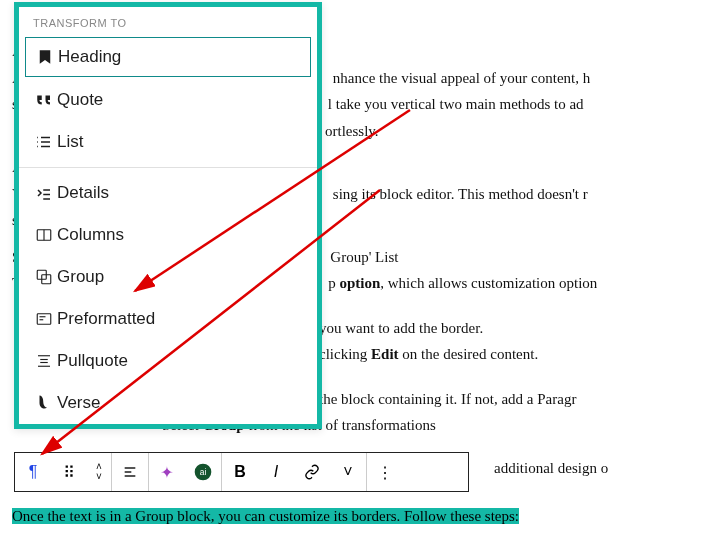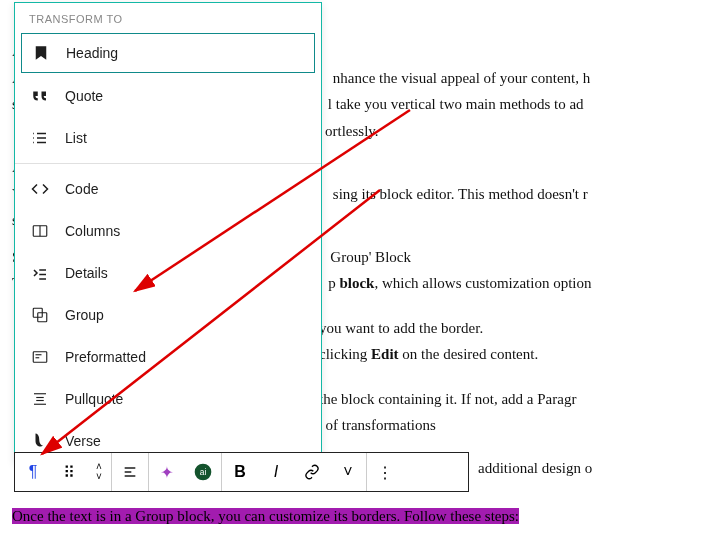--- a/index.html
+++ b/index.html
@@ -1,48 +1,48 @@
 <!DOCTYPE html>
 <html><head>
   <meta charset="utf-8">
   <style>
     * { box-sizing: border-box; margin: 0; padding: 0; }
     body { font-family: Georgia, serif; font-size: 15px; width: 703px; height: 533px; position: relative; background: #fff; overflow: hidden; }
     .bg-text { position: absolute; left: 12px; top: 40px; right: 12px; line-height: 1.5; color: #111; z-index: 0; }
     .bg-text p { margin-bottom: 4px; }
     .bg-text ul { list-style: disc; margin-left: 110px; }
     .bg-text ul ul { list-style: circle; margin-left: 40px; }
-    .highlight { background: #a21caf; font-family: Liberation Serif, serif; }
-    .transform-menu { position: absolute; left: 14px; top: 2px; width: 308px; background: #fff; border: 1px solid #14b8a6; box-shadow: 0 2px 8px rgba(0,0,0,0.1); z-index: 10; font-family: -apple-system, BlinkMacSystemFont, "Segoe UI", sans-serif; }
+    .highlight { background: #14b8a6; font-family: Liberation Serif, serif; }
+    .transform-menu { position: absolute; left: 14px; top: 2px; width: 308px; background: #fff; border: 5px solid #14b8a6; box-shadow: 0 2px 8px rgba(0,0,0,0.1); z-index: 10; font-family: -apple-system, BlinkMacSystemFont, "Segoe UI", sans-serif; }
     .menu-title { font-size: 11px; color: #888; letter-spacing: 0.5px; padding: 10px 14px 6px; text-transform: uppercase; font-weight: 500; }
-    .menu-item { display: flex; align-items: center; gap: 14px; padding: 10px 14px; font-size: 14px; color: #1e1e1e; cursor: pointer; }
+    .menu-item { display: flex; align-items: center; gap: 2px; padding: 10px 14px; font-size: 17px; color: #1e1e1e; cursor: pointer; }
     .menu-item.selected { border: 1.5px solid #0f8a8a; margin: 2px 6px; padding: 8px 8px; }
     .menu-item .icon { width: 22px; height: 22px; display: flex; align-items: center; justify-content: center; color: #1e1e1e; }
     .menu-sep { height: 1px; background: #e0e0e0; margin: 4px 0; }
     .toolbar { position: absolute; left: 14px; top: 452px; width: 455px; height: 40px; background: #fff; border: 1px solid #222; display: flex; align-items: center; font-family: -apple-system, sans-serif; z-index: 10; }
     .toolbar-btn { width: 36px; height: 38px; display: flex; align-items: center; justify-content: center; cursor: pointer; font-size: 16px; }
     .toolbar-sep { width: 1px; height: 38px; background: #ccc; }
     .toolbar .active { color: #2145e6; }
     .arrow { position: absolute; z-index: 15; pointer-events: none; }
-    .addl-text { position: absolute; left: 478px; top: 460px; font-size: 15px; color: #111; }
+    .addl-text { position: absolute; left: 494px; top: 460px; font-size: 15px; color: #111; }
     .bottom-text { position: absolute; left: 12px; top: 508px; font-size: 15px; }
   </style>
 </head>
 <body>
 
 <div class="bg-text">
   <p><span>A</span></p>
   <p><span>A</span><span style="margin-left:310px">nhance the visual appeal of your content, h</span></p>
   <p><span>s</span><span style="margin-left:310px">l take you vertical two main methods to ad</span></p>
   <p><span style="margin-left:313px">ortlessly.</span></p>
   <p style="margin-top:14px"><span>A</span></p>
   <p><span>V</span><span style="margin-left:310px">sing its block editor. This method doesn't r</span></p>
   <p><span>s</span></p>
-  <p style="margin-top:14px"><span>S</span><span style="margin-left:310px">Group' Block</span></p>
-  <p><span>T</span><span style="margin-left:307px"><span>p </span><b>block</b><span>, which allows customization option</span></span></p>
+  <p style="margin-top:14px"><span>S</span><span style="margin-left:310px">Group' List</span></p>
+  <p><span>T</span><span style="margin-left:307px"><span>p </span><b>option</b><span>, which allows customization option</span></span></p>
   <p style="margin-top:22px;margin-left:307px"><span>you want to add the border.</span></p>
   <p style="margin-left:307px"><span>clicking </span><b>Edit</b><span> on the desired content.</span></p>
   <p style="margin-top:22px;margin-left:307px"><span>the block containing it. If not, add a Paragr</span></p>
   <ul style="margin-top:0">
       <ul>
         <li><span>Select </span><b>Group</b><span> from the list of transformations</span></li>
       </ul>
     </ul>
 </div>
 
@@ -77,45 +77,36 @@
           <line x1="3" y1="12" x2="4" y2="12"></line>
           <line x1="3" y1="18" x2="4" y2="18"></line>
         </svg>
       </span>
     <span>List</span>
   </div>
   <div class="menu-sep"></div>
   <div class="menu-item">
     <span class="icon">
         <svg width="18" height="18" viewBox="0 0 24 24" fill="none" stroke="currentColor" stroke-width="2">
-          <polyline points="8 6 2 12 8 18"></polyline>
-          <polyline points="16 6 22 12 16 18"></polyline>
+          <polyline points="4 8 8 12 4 16"></polyline>
+          <line x1="11" y1="8" x2="20" y2="8"></line>
+          <line x1="11" y1="14" x2="20" y2="14"></line>
+          <line x1="11" y1="20" x2="20" y2="20"></line>
         </svg>
       </span>
-    <span>Code</span>
+    <span>Details</span>
   </div>
   <div class="menu-item">
     <span class="icon">
         <svg width="18" height="18" viewBox="0 0 24 24" fill="none" stroke="currentColor" stroke-width="1.5">
           <rect x="3" y="5" width="18" height="14" rx="1"></rect>
           <line x1="12" y1="5" x2="12" y2="19"></line>
         </svg>
       </span>
     <span>Columns</span>
-  </div>
-  <div class="menu-item">
-    <span class="icon">
-        <svg width="18" height="18" viewBox="0 0 24 24" fill="none" stroke="currentColor" stroke-width="2">
-          <polyline points="4 8 8 12 4 16"></polyline>
-          <line x1="11" y1="8" x2="20" y2="8"></line>
-          <line x1="11" y1="14" x2="20" y2="14"></line>
-          <line x1="11" y1="20" x2="20" y2="20"></line>
-        </svg>
-      </span>
-    <span>Details</span>
   </div>
   <div class="menu-item">
     <span class="icon">
         <svg width="18" height="18" viewBox="0 0 24 24" fill="none" stroke="currentColor" stroke-width="1.5">
           <rect x="3" y="3" width="12" height="12" rx="1"></rect>
           <rect x="9" y="9" width="12" height="12" rx="1"></rect>
         </svg>
       </span>
     <span>Group</span>
   </div>

